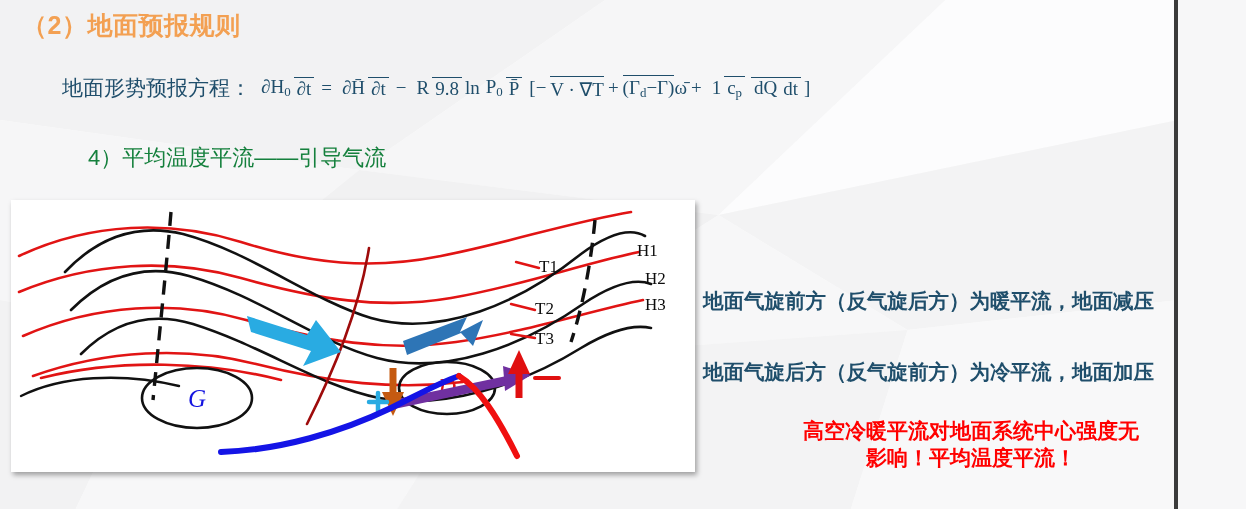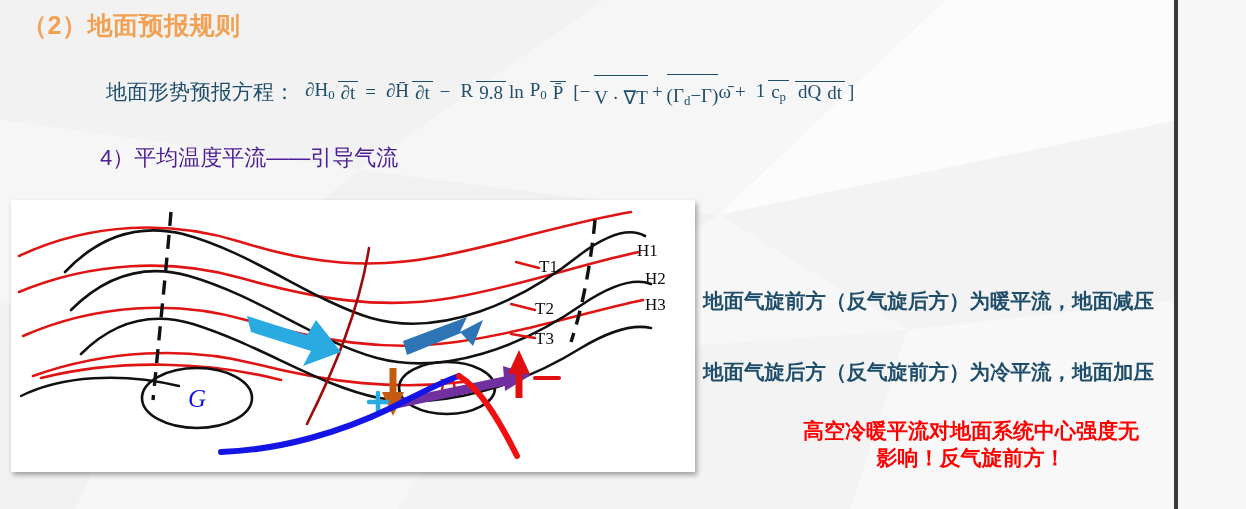--- a/index.html
+++ b/index.html
@@ -55,48 +55,48 @@
   .eq-line {
     position: absolute;
     left: 62px;
     top: 74px;
     color: #1F4E6B;
     font-size: 21px;
     white-space: nowrap;
     display: flex;
     align-items: center;
   }
-  .eq-label { font-size: 21px; margin-left: 44px; }
+  .eq-label { font-size: 21px; }
   .math {
     font-family: "Liberation Serif", serif;
     font-size: 19px;
     display: inline-flex;
     align-items: center;
     margin-left: 4px;
   }
   .frac {
     display: inline-flex;
     align-items: center;
     vertical-align: middle;
     margin: 0 3px;
     line-height: 1.04;
   }
   .frac > .num { padding: 0 3px 1px 3px; }
   .frac > .den { border-top: 1.3px solid #1F4E6B; padding: 1px 3px 0 3px; }
-  .ovl { border-top: 1.3px solid #1F4E6B; padding-top: 10px; display: inline-block; }
+  .ovl { border-top: 1.3px solid #1F4E6B; padding-top: 1px; display: inline-block; }
   sub { font-size: 0.68em; vertical-align: -0.25em; }
   .op { margin: 0 4px; }
 
   
   .sub-line {
     position: absolute;
-    left: 100px;
+    left: 88px;
     top: 143px;
     font-size: 22px;
-    color: #4c1d95;
+    color: #15803d;
     white-space: nowrap;
   }
 
   
   .diagram-panel {
     position: absolute;
     left: 11px;
     top: 200px;
     width: 684px;
     height: 272px;
@@ -299,16 +299,16 @@
       <text class="lbl" x="524" y="114">T2</text>
       <text class="lbl" x="524" y="144">T3</text>
     </svg>
   </div>
 
   <div class="note note-1">地面气旋前方（反气旋后方）为暖平流，地面减压</div>
   <div class="note note-2">地面气旋后方（反气旋前方）为冷平流，地面加压</div>
 
   <div class="warn">
     <div>高空冷暖平流对地面系统中心强度无</div>
-    <div>影响！反气旋前方！</div>
+    <div>影响！平均温度平流！</div>
   </div>
 
 </div>
 
 </body></html>

